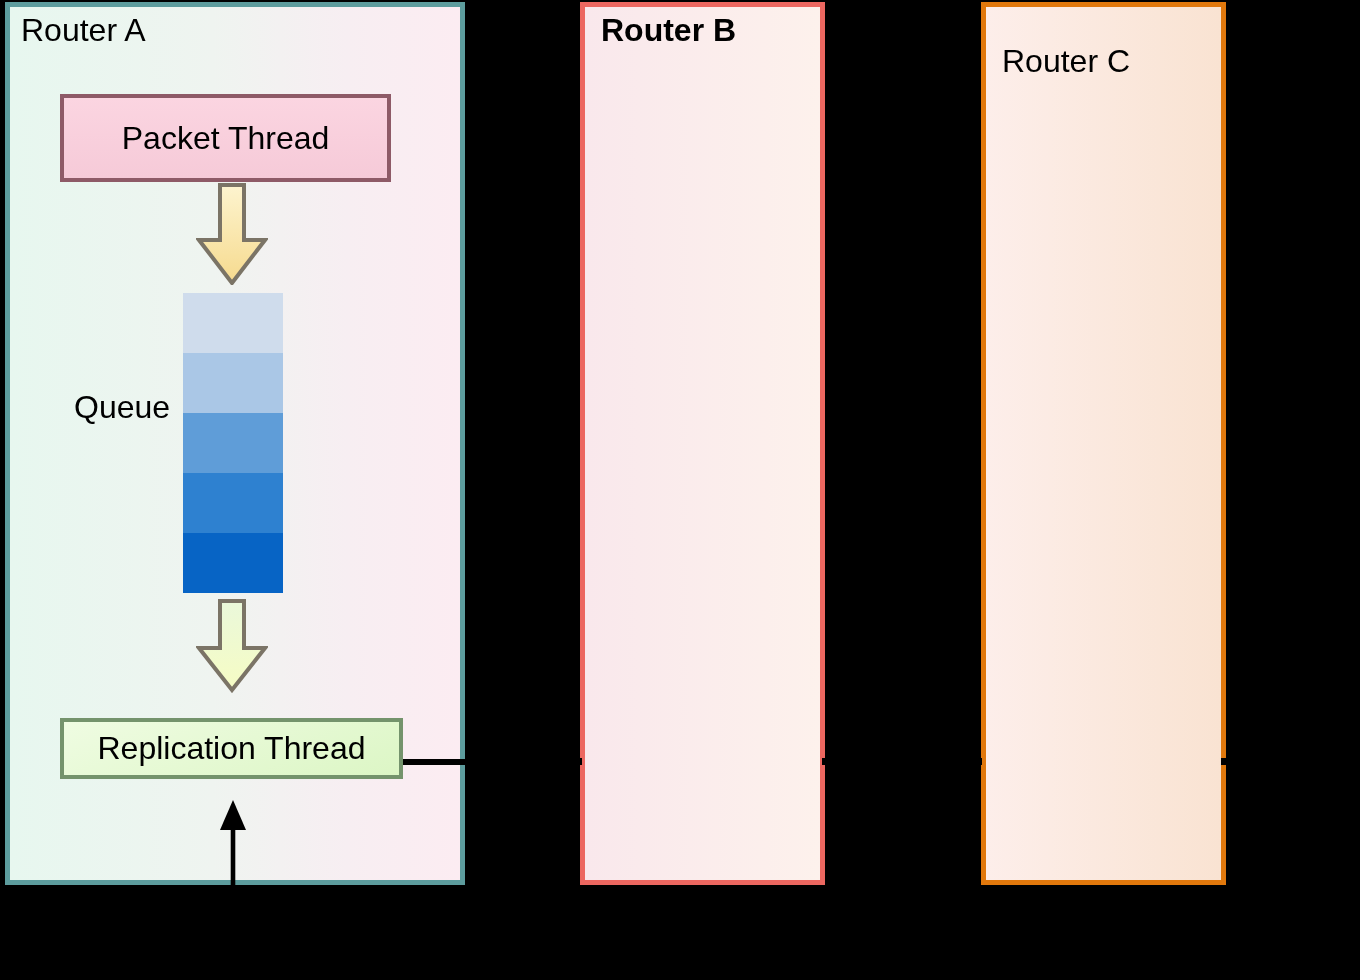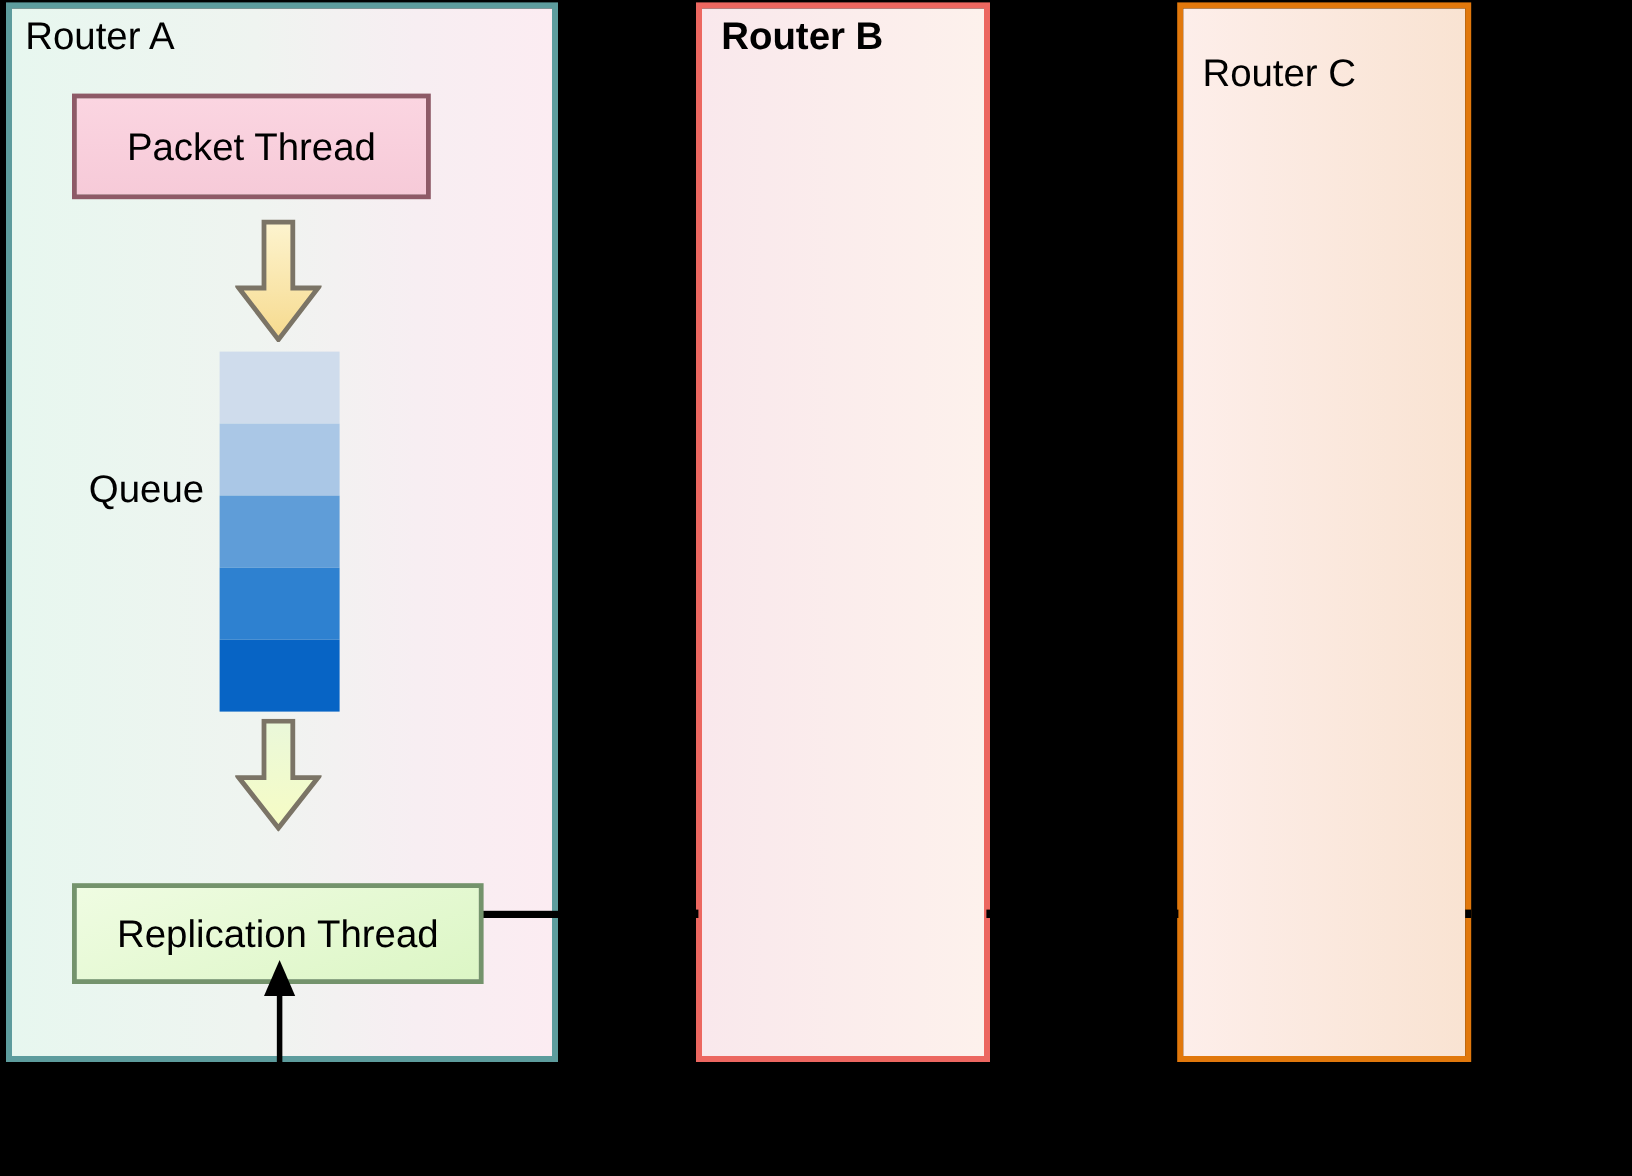--- a/index.html
+++ b/index.html
@@ -23,26 +23,26 @@
   .title{position:absolute;font-size:32px;line-height:1;white-space:nowrap;z-index:6;}
   #title-a{left:21px;top:14px;}
   #title-b{left:601px;top:14px;font-weight:bold;}
   #title-c{left:1002px;top:14px;margin-top:31px;}
 
   .node{
     position:absolute;box-sizing:border-box;display:flex;align-items:center;justify-content:center;
     font-size:32px;white-space:nowrap;z-index:2;
   }
   #packet-box{
-    left:60px;top:78px;width:299px;height:88px;
+    left:60px;top:94px;width:331px;height:88px;
     border:4px solid #8e5a67;
     background:linear-gradient(180deg,#fbd5e1 0%,#f6cad8 100%);
   }
   #replication-box{
-    left:60px;top:736px;width:343px;height:84px;
+    left:60px;top:718px;width:343px;height:61px;
     border:4px solid #74936c;
     background:linear-gradient(160deg,#effce2 0%,#dcf6c5 100%);
     justify-content:center;
   }
   #queue-label{position:absolute;left:74px;top:391px;font-size:32px;line-height:1;z-index:2;}
   #queue-stack{position:absolute;left:183px;top:293px;width:100px;height:300px;z-index:2;}
   .qseg{width:100px;height:60px;}
   .q0{background:#cfdcec;} .q1{background:#aac7e6;} .q2{background:#5f9dd8;}
   .q3{background:#2e81d0;} .q4{background:#0764c5;}
 

